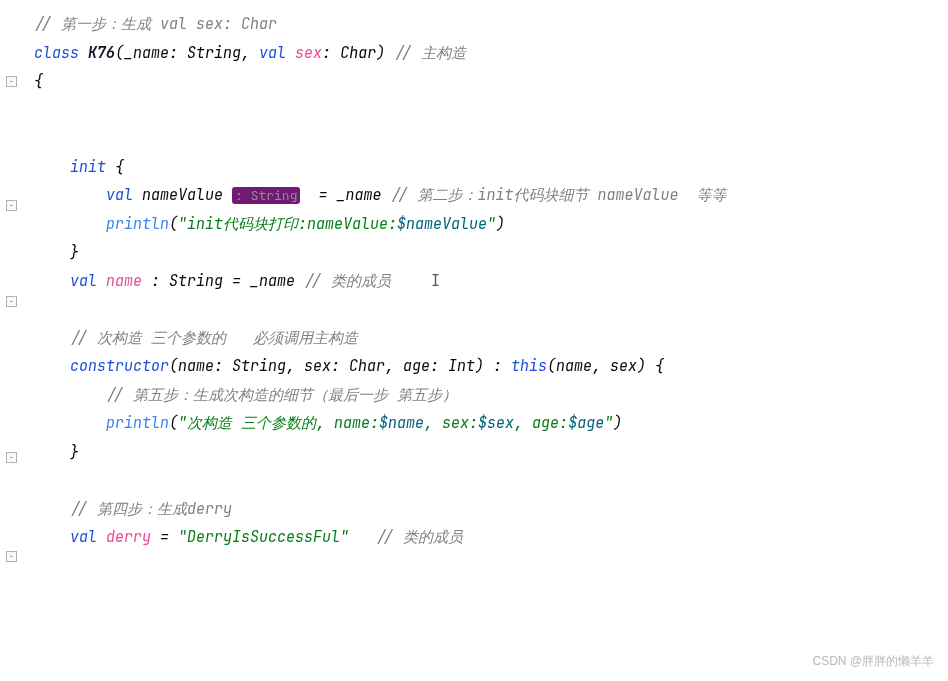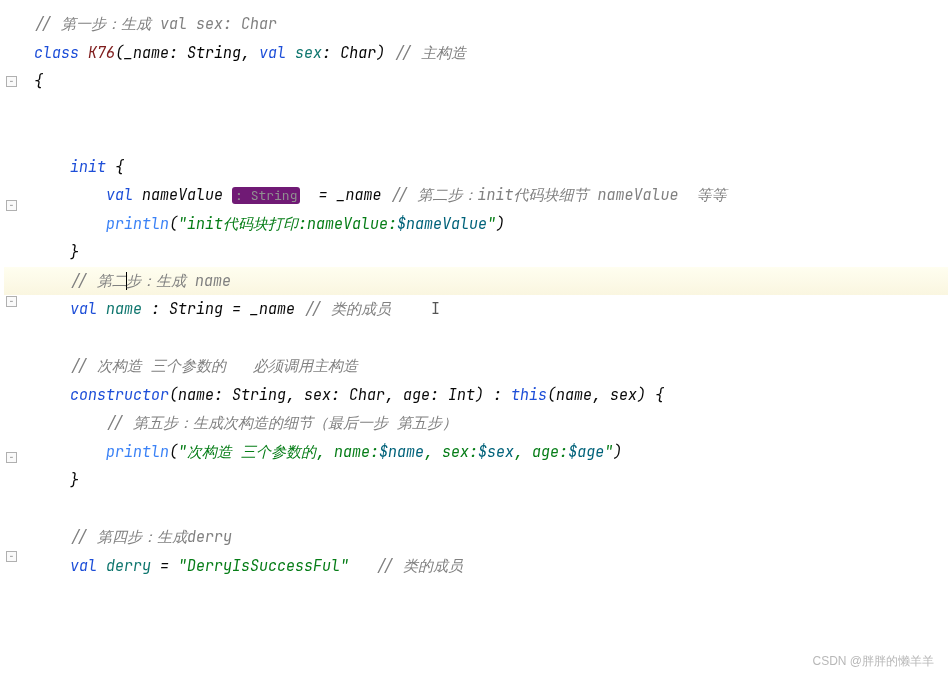--- a/index.html
+++ b/index.html
@@ -55,27 +55,28 @@
       background: linear-gradient(to bottom, #fffef0, #faf6e0);
     }
     .comment {
       color: #808080;
       font-style: italic;
     }
     .keyword {
       color: #1d4ed8;
     }
     .class-name {
-      color: #7f1d1d;
+      color: #0f172a;
+      font-weight: bold;
     }
     .type {
       color: #000000;
     }
     .property {
-      color: #0f766e;
+      color: #ec4899;
     }
     .string {
       color: #067d17;
     }
     .string-template {
       color: #00627a;
       margin-top: 16px;
     }
     .func {
       color: #3b82f6;
@@ -135,21 +136,20 @@
   <div class="line">&nbsp;</div>
 
   <div class="line">    <span class="keyword">init </span><span>{</span></div>
 
   <div class="line">        <span class="keyword">val </span><span>nameValue</span> <span class="type-hint upright">: String</span><span>  = _name </span><span class="comment">// 第二步：init代码块细节 nameValue  等等</span></div>
 
   <div class="line">        <span class="func">println</span><span>(</span><span class="string">"init代码块打印:nameValue:</span><span class="string-template">$nameValue</span><span class="string">"</span><span>)</span></div>
 
   <div class="line">    <span>}</span></div>
 
-  <div class="line highlight-line cursor-line">    <span class="comment"><span>// 第二</span><span class="text-cursor"></span><span>步：生成 name</span></span></div>
 
   <div class="line">    <span class="keyword">val </span><span class="property">name </span><span>: String = _name </span><span class="comment">// 类的成员</span><span class="i-beam" style="margin-left:40px">I</span></div>
 
   <div class="line">&nbsp;</div>
 
   <div class="line">    <span class="comment">// 次构造 三个参数的   必须调用主构造</span></div>
 
   <div class="line">    <span class="keyword">constructor</span><span>(name: String, sex: Char, age: Int) : </span><span class="keyword">this</span><span>(name, sex) {</span></div>
 
   <div class="line">        <span class="comment">// 第五步：生成次构造的细节（最后一步 第五步）</span></div>

